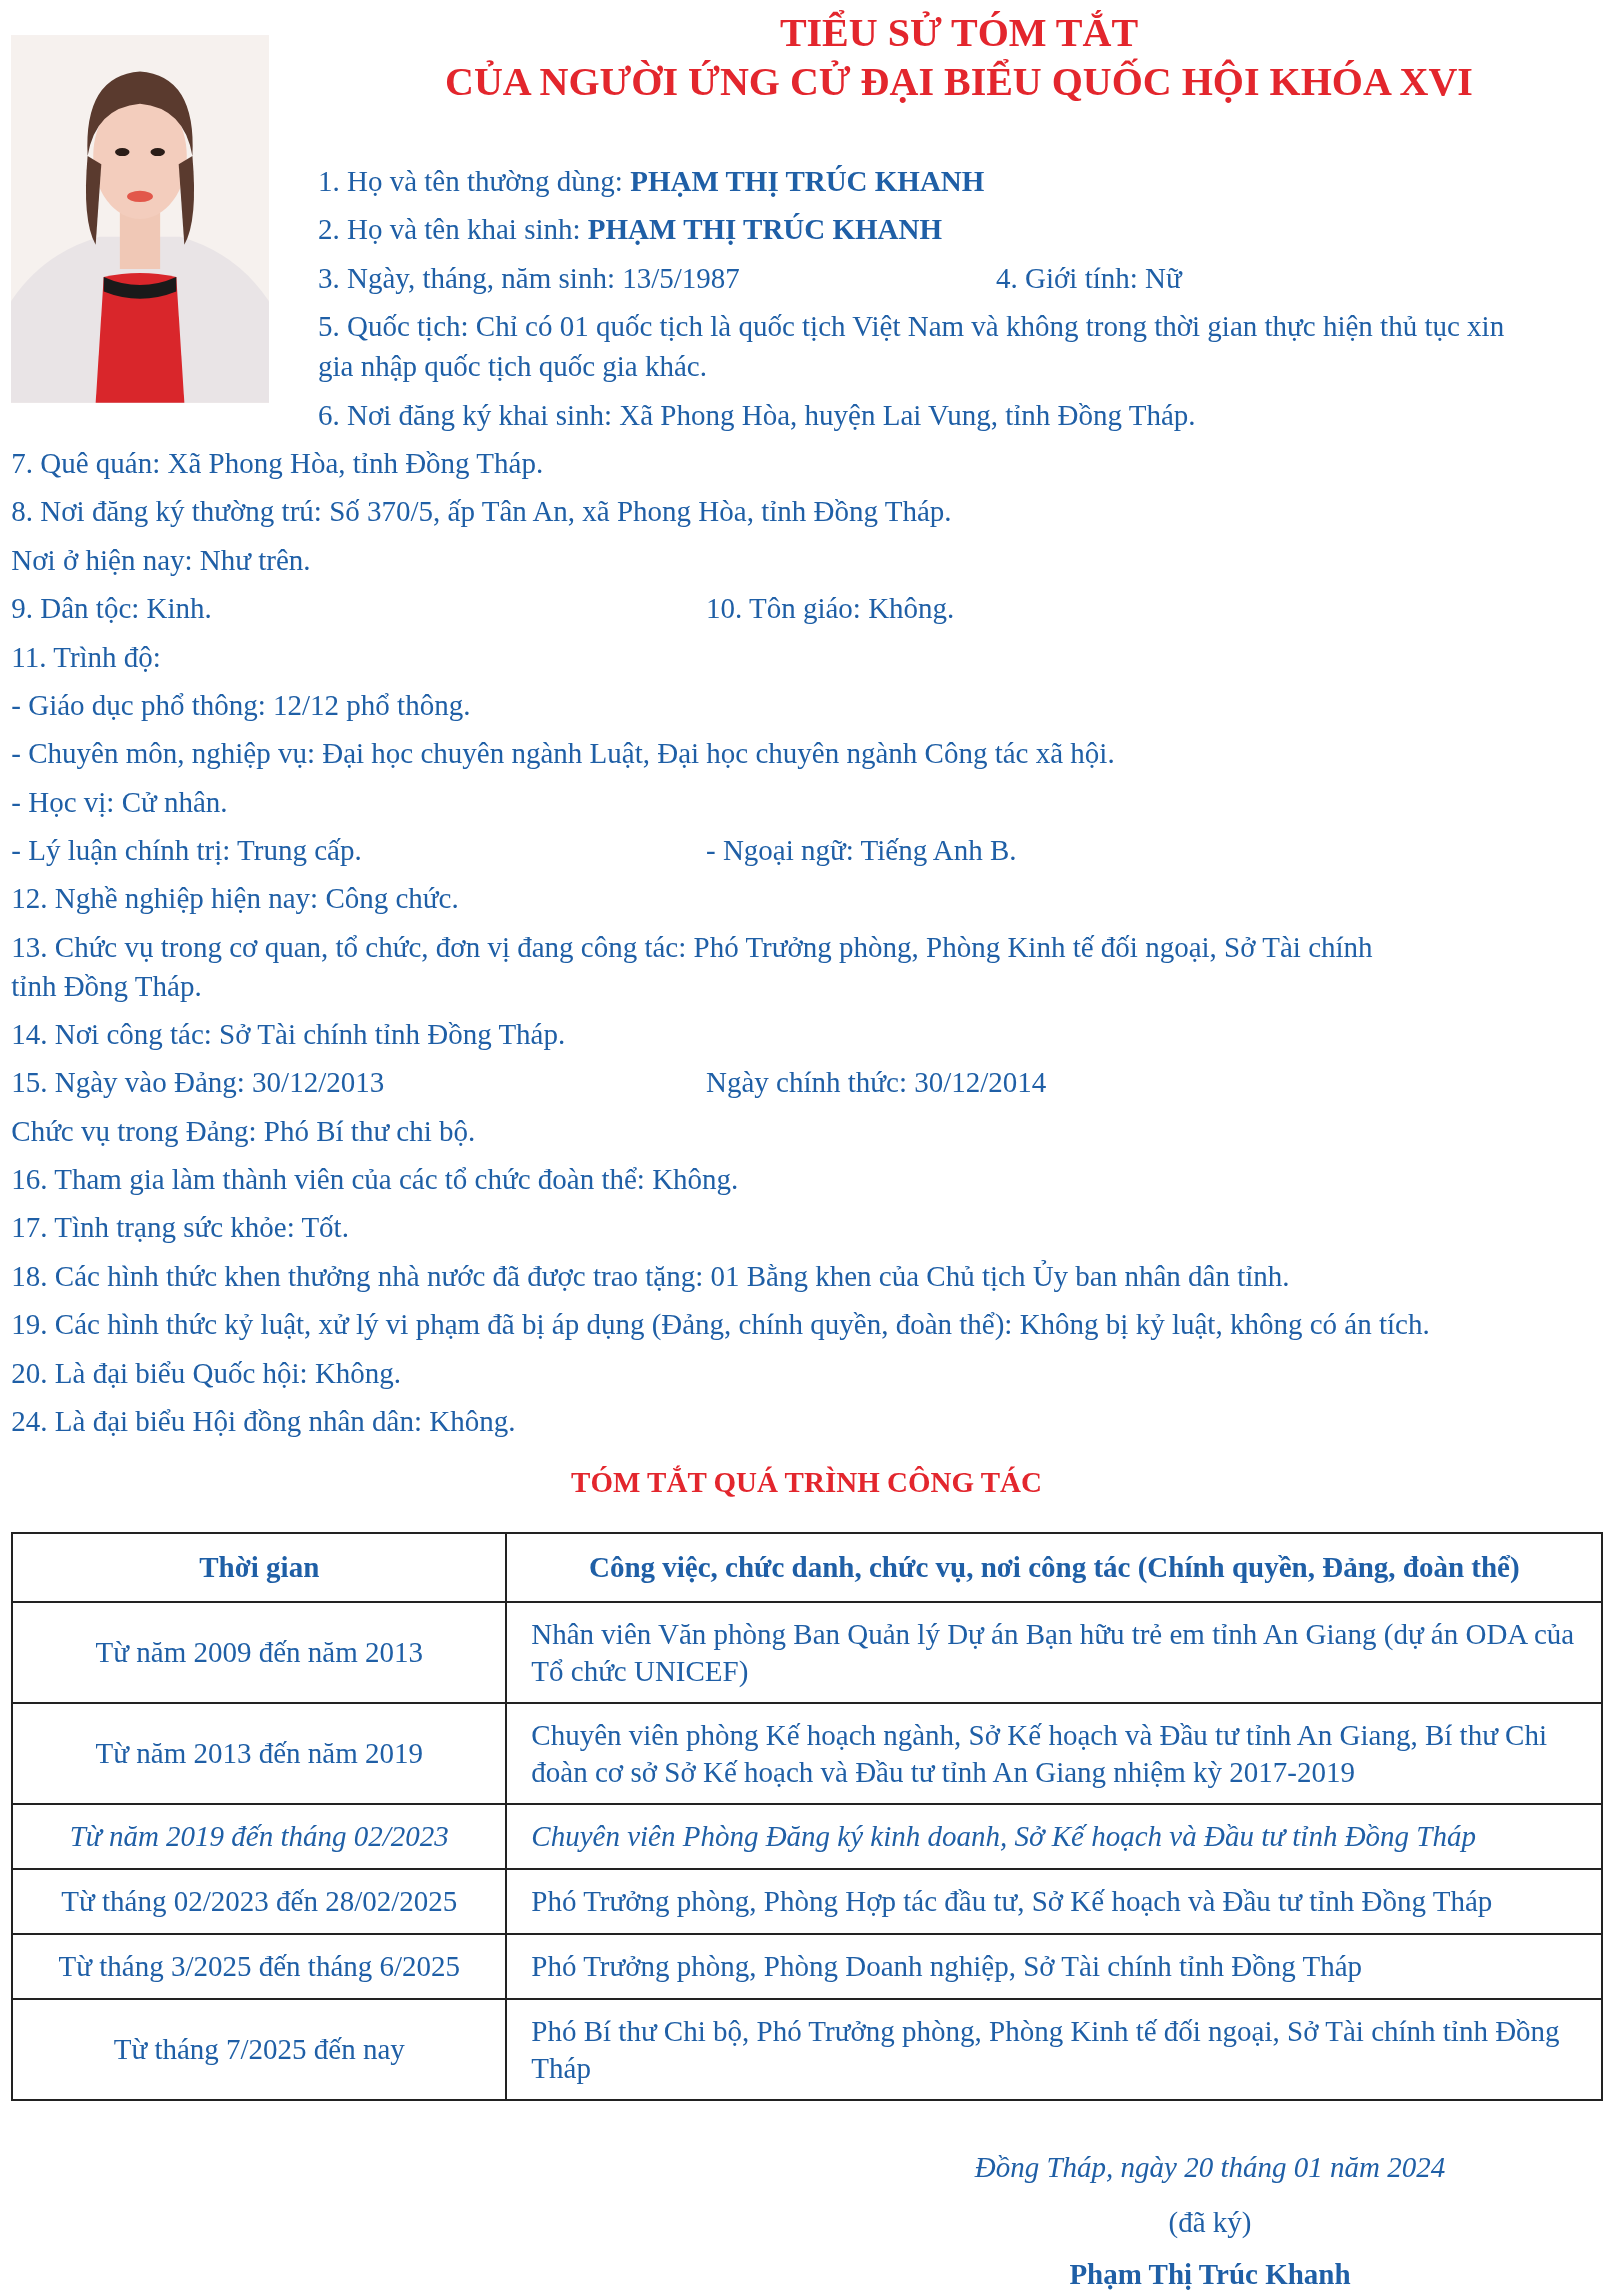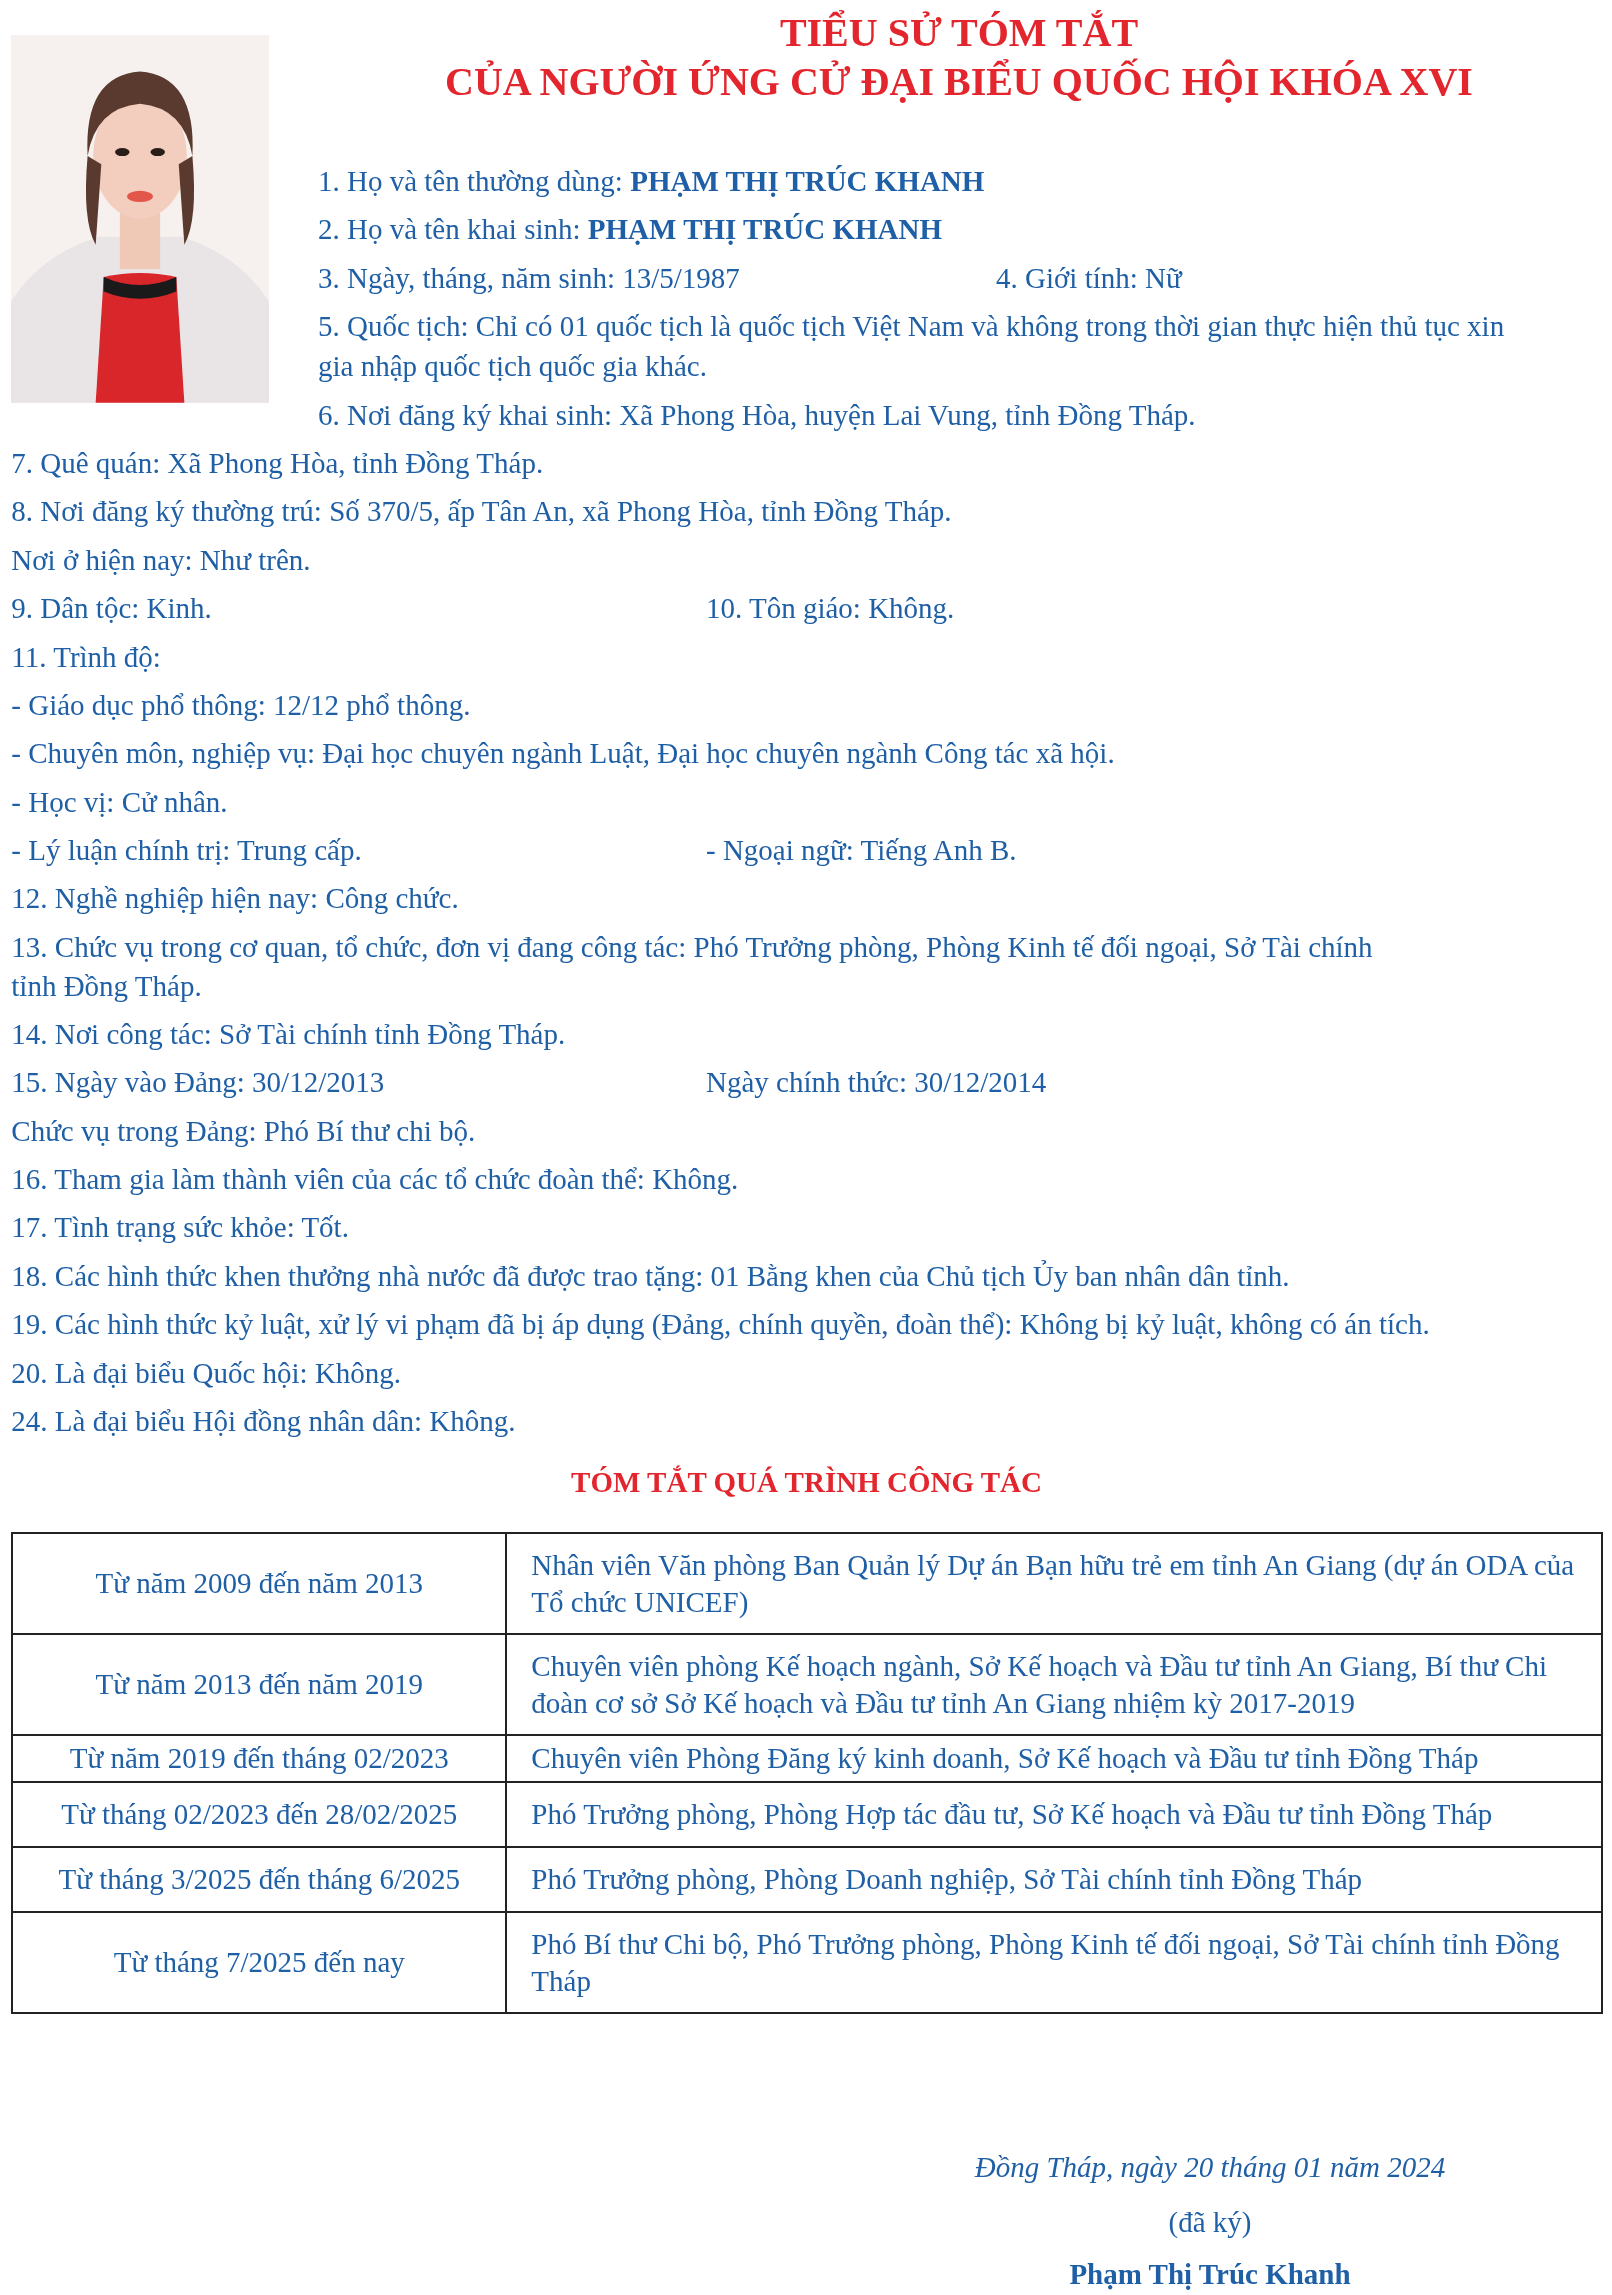--- a/index.html
+++ b/index.html
@@ -78,29 +78,33 @@
 <div class="line" style="left:11.3px; top:1209px;">17. Tình trạng sức khỏe: Tốt.</div>
 <div class="line" style="left:11.3px; top:1258px;">18. Các hình thức khen thưởng nhà nước đã được trao tặng: 01 Bằng khen của Chủ tịch Ủy ban nhân dân tỉnh.</div>
 <div class="line" style="left:11.3px; top:1306px;">19. Các hình thức kỷ luật, xử lý vi phạm đã bị áp dụng (Đảng, chính quyền, đoàn thể): Không bị kỷ luật, không có án tích.</div>
 <div class="line" style="left:11.3px; top:1355px;">20. Là đại biểu Quốc hội: Không.</div>
 <div class="line" style="left:11.3px; top:1403px;">24. Là đại biểu Hội đồng nhân dân: Không.</div>
 
 <div class="section-title">TÓM TẮT QUÁ TRÌNH CÔNG TÁC</div>
 
 <table>
   <tbody>
+      <tr>
+    <th style="width:490px;">Thời gian</th>
+    <th>Công việc, chức danh, chức vụ, nơi công tác (Chính quyền, Đảng, đoàn thể)</th>
+  </tr>
   <tr style="height:101px;">
     <td class="time">Từ năm 2009 đến năm 2013</td>
     <td class="desc">Nhân viên Văn phòng Ban Quản lý Dự án Bạn hữu trẻ em tỉnh An Giang (dự án ODA của Tổ chức UNICEF)</td>
   </tr>
   <tr style="height:101px;">
     <td class="time">Từ năm 2013 đến năm 2019</td>
     <td class="desc">Chuyên viên phòng Kế hoạch ngành, Sở Kế hoạch và Đầu tư tỉnh An Giang, Bí thư Chi đoàn cơ sở Sở Kế hoạch và Đầu tư tỉnh An Giang nhiệm kỳ 2017-2019</td>
   </tr>
-  <tr style="height:47px;">
+  <tr style="height:65px;font-style:italic;">
     <td class="time">Từ năm 2019 đến tháng 02/2023</td>
     <td class="desc">Chuyên viên Phòng Đăng ký kinh doanh, Sở Kế hoạch và Đầu tư tỉnh Đồng Tháp</td>
   </tr>
   <tr style="height:65px;">
     <td class="time">Từ tháng 02/2023 đến 28/02/2025</td>
     <td class="desc">Phó Trưởng phòng, Phòng Hợp tác đầu tư, Sở Kế hoạch và Đầu tư tỉnh Đồng Tháp</td>
   </tr>
   <tr style="height:65px;">
     <td class="time">Từ tháng 3/2025 đến tháng 6/2025</td>
     <td class="desc">Phó Trưởng phòng, Phòng Doanh nghiệp, Sở Tài chính tỉnh Đồng Tháp</td>

